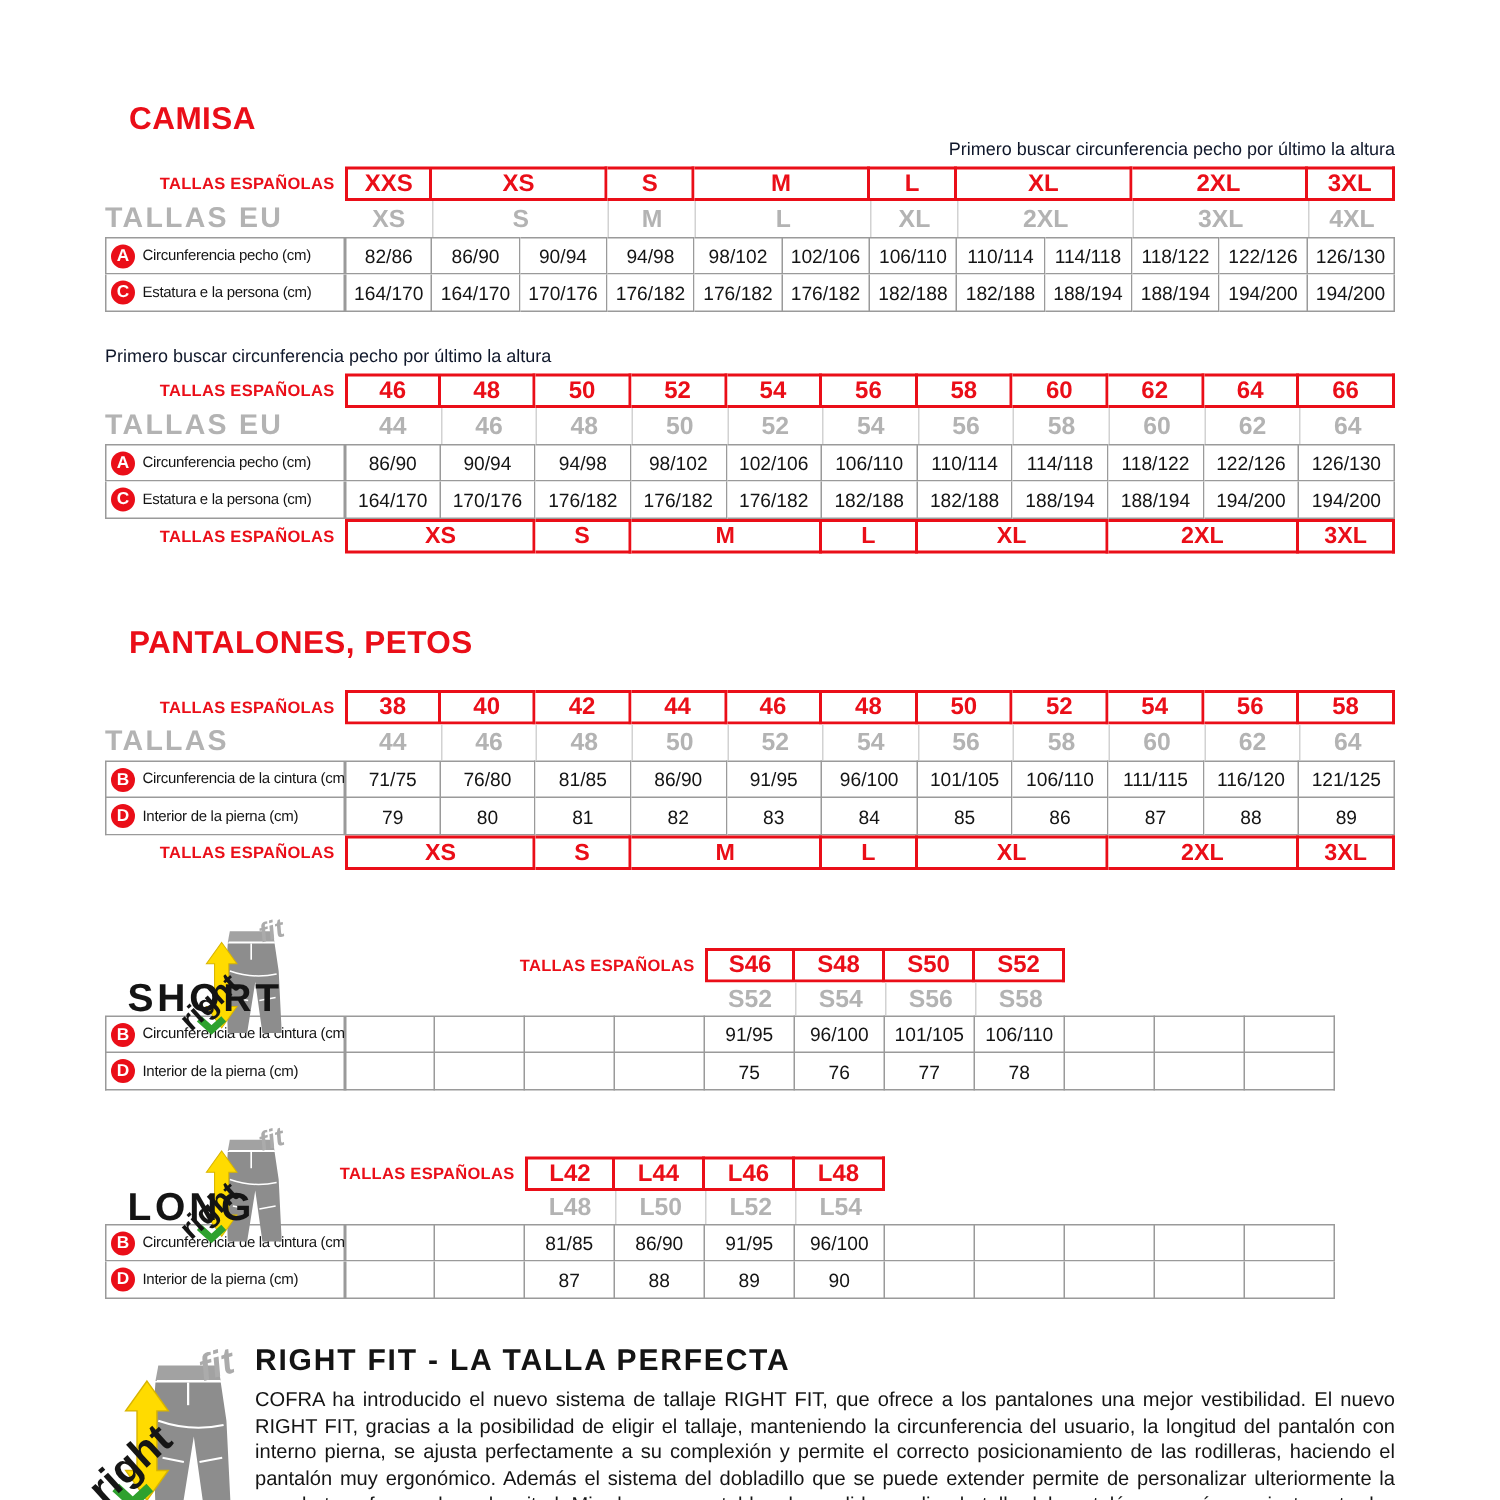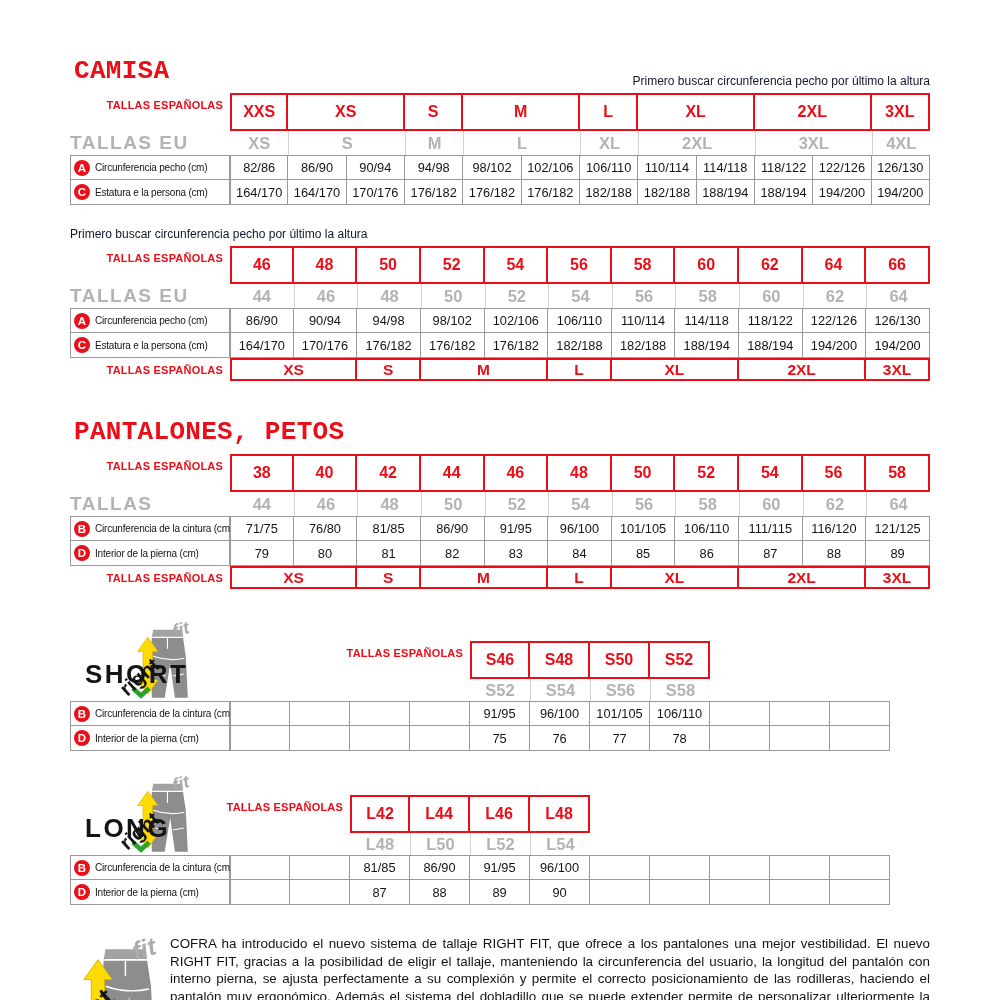--- a/index.html
+++ b/index.html
@@ -8,27 +8,27 @@
     --bdr:#9a9a9a;
   }
   html,body{margin:0;padding:0;background:#fff;}
   .page{
     width:1000px;height:1000px;box-sizing:border-box;
     padding:52px 0 0 70px;background:#fff;position:relative;
     font-family:"Liberation Sans",sans-serif;color:#141414;overflow:hidden;
   }
   .block{width:860px;}
   .block-head{display:flex;justify-content:space-between;align-items:flex-end;margin-bottom:3px;}
-  .block-title{margin:4px;font-size:26px;font-weight:800;color:var(--red);letter-spacing:.3px;font-family:Liberation Mono, monospace;}
+  .block-title{margin:16px;font-size:21px;font-weight:800;color:var(--red);letter-spacing:.3px;}
   .block-note{font-size:12px;color:#0f172a;padding-bottom:2px;}
   .tbl{display:grid;}
   .cell{display:flex;align-items:center;justify-content:center;box-sizing:border-box;background:#fff;}
   .c-lab-red{height:23px;color:var(--red);font-weight:800;font-size:11px;justify-content:flex-end;padding-right:7px;letter-spacing:.2px;white-space:nowrap;}
   .c-lab-gray{height:24px;color:var(--gray);font-weight:800;font-size:19px;justify-content:flex-start;letter-spacing:1.5px;white-space:nowrap;}
-  .c-es{height:38px;color:var(--red);font-weight:800;font-size:16px;border:2.5px solid var(--red);border-left-width:0;}
+  .c-es{height:23px;color:var(--red);font-weight:800;font-size:16px;border:2.5px solid var(--red);border-left-width:0;}
   .c-es.first{border-left-width:2.5px;}
   .c-eu{height:24px;color:var(--gray);font-weight:800;font-size:16.5px;}
   .c-eu.div{border-left:1px solid #d2d2d2;}
   .c-eu.mini{height:22px;}
   .c-val{height:25px;font-size:12.8px;color:#141414;border:1px solid var(--bdr);border-left-width:0;}
   .c-val.first{border-left-width:1px;}
   .c-val.nt{border-top-width:0;}
   .c-rowlab{height:25px;border:1px solid var(--bdr);justify-content:flex-start;}
   .c-rowlab.nt{border-top-width:0;}
   .rowlab-text{font-size:10px;letter-spacing:-.2px;white-space:nowrap;}
@@ -385,16 +385,17 @@
     <path d="M46,52 q23,8 46,3" stroke="#ffffff" stroke-width="1.5" fill="none"></path>
     <path d="M49,78 l15,3" stroke="#ffffff" stroke-width="1.5" fill="none"></path>
     <path d="M75,81 l16,-3" stroke="#ffffff" stroke-width="1.5" fill="none"></path>
     <line x1="67" y1="25" x2="67" y2="41" stroke="#ffffff" stroke-width="1.6"></line>
   </g>
   <polygon points="38,24 53,45 45,45 45,87 53,87 38,108 23,87 31,87 31,45 23,45" fill="#ffdb00" stroke="#d8b400" stroke-width="1"></polygon>
   <path d="M16,99 l12,11 12,-11" stroke="#2ea12e" stroke-width="7" fill="none"></path>
   <text class="lg-right" transform="rotate(-42 22 86)" x="-6" y="96">right</text>
   <text class="lg-fit" transform="rotate(-16 84 18)" x="76" y="22">fit</text>
 </svg></div>
+    <h2 class="rf-title">RIGHT FIT - LA TALLA PERFECTA</h2>
     <p class="rf-text">COFRA ha introducido el nuevo sistema de tallaje RIGHT FIT, que ofrece a los pantalones una mejor vestibilidad. El nuevo RIGHT FIT, gracias a la posibilidad de eligir el tallaje, manteniendo la circunferencia del usuario, la longitud del pantalón con interno pierna, se ajusta perfectamente a su complexión y permite el correcto posicionamiento de las rodilleras, haciendo el pantalón muy ergonómico. Además el sistema del dobladillo que se puede extender permite de personalizar ulteriormente la prenda transformando su longitud. Mira las nuevas tablas de medidas y elige la talla del pantalón que más se ajusta entre las tablas: NORMAL, SHORT y LONG.</p>
   </section>
 
 </div>
 
 </body></html>

